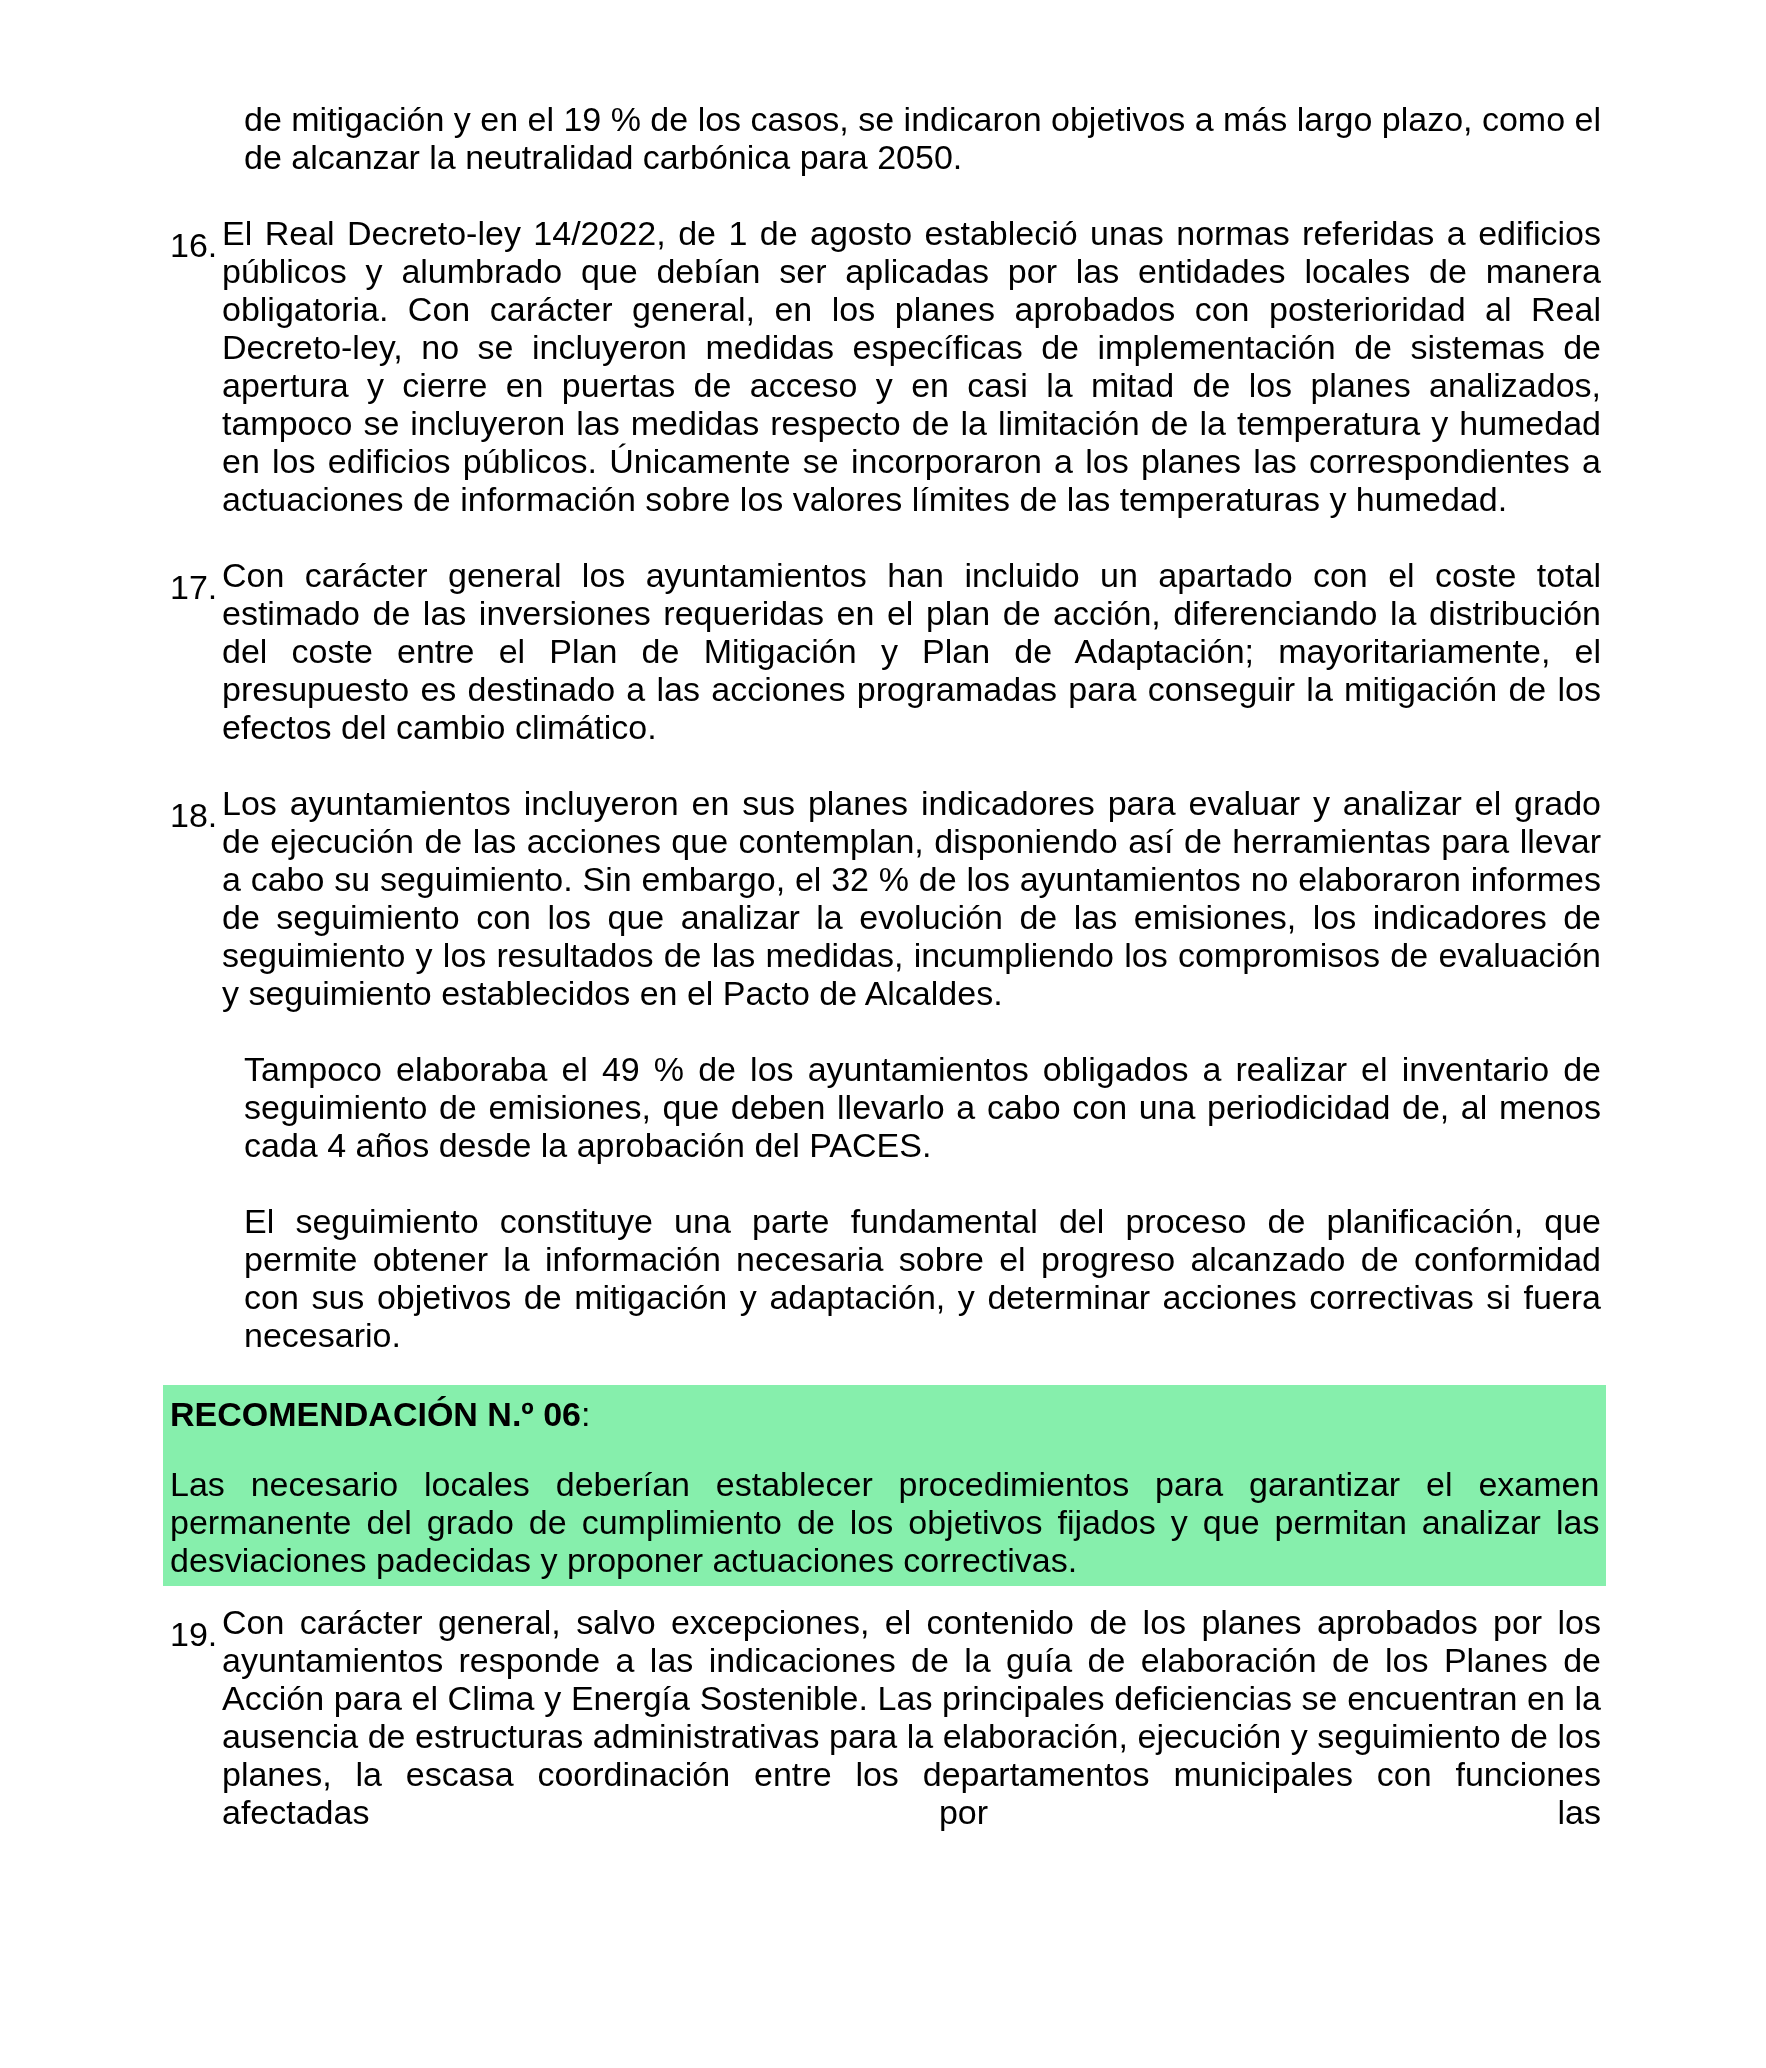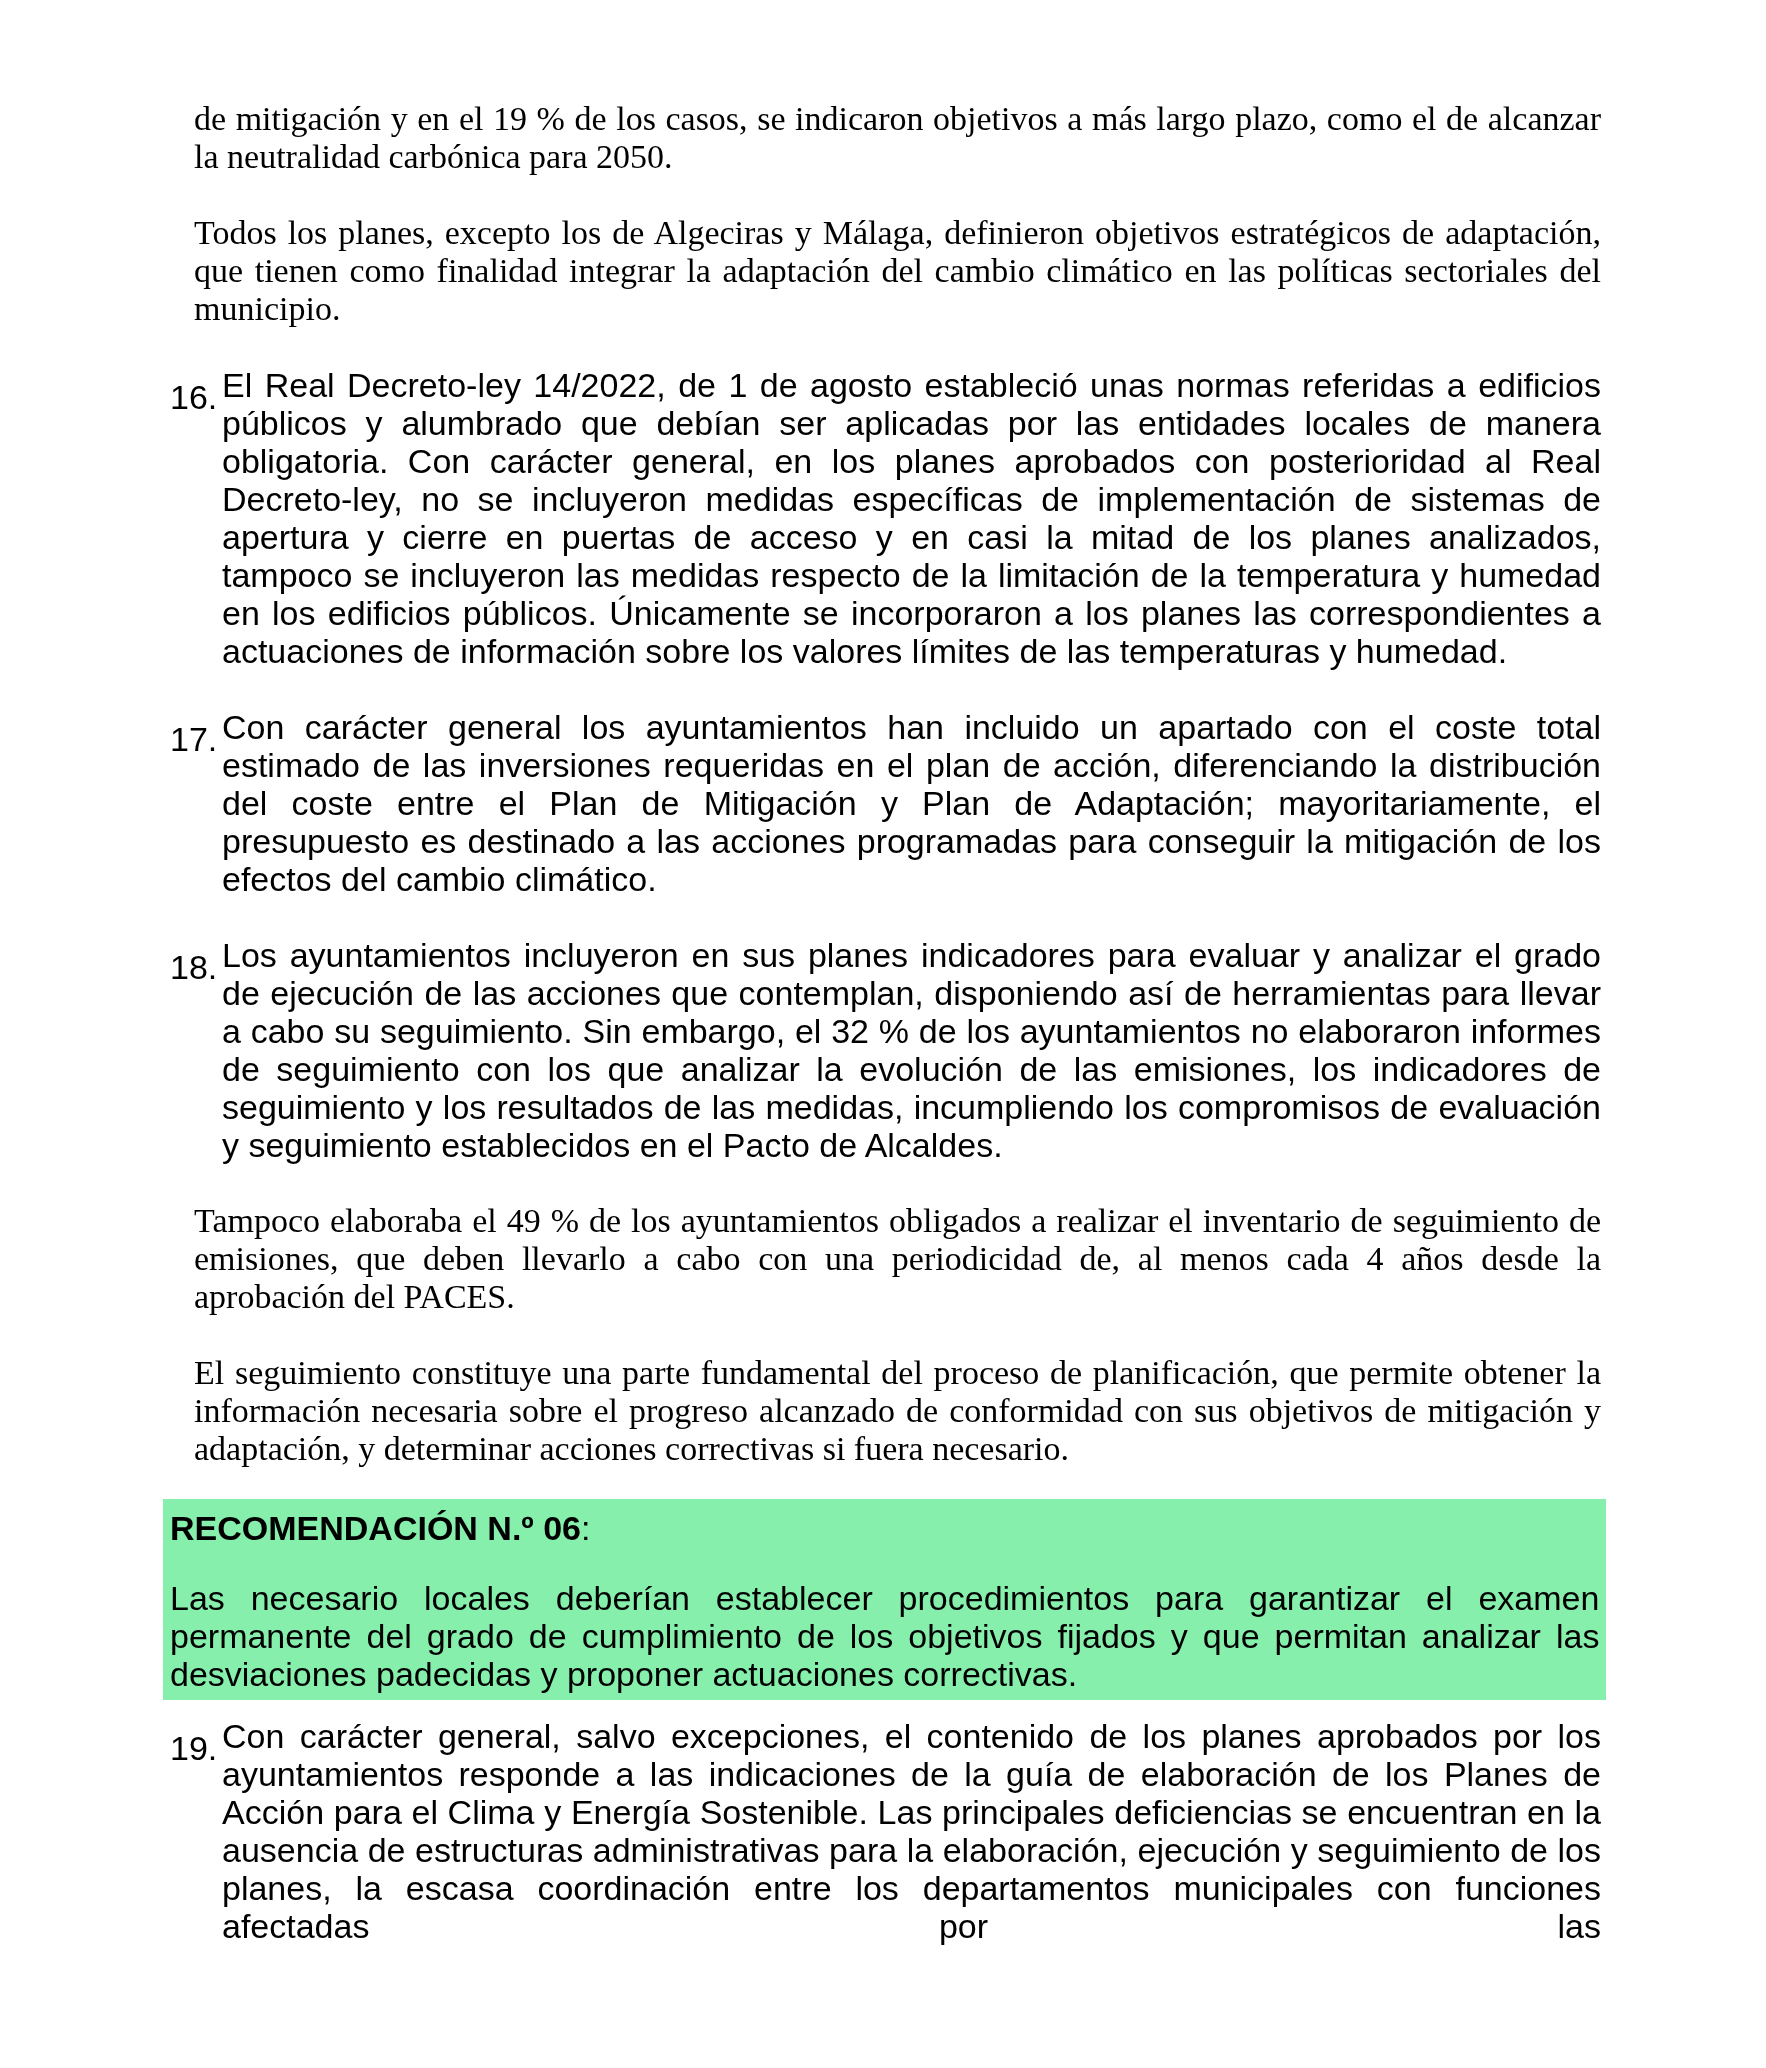--- a/index.html
+++ b/index.html
@@ -18,21 +18,21 @@
     position: absolute;
     left: 170px;
     top: 100px;
     width: 1431px;
     font-size: 34px;
     line-height: 38px;
     text-align: justify;
     color: #000000;
   }
   .para { margin-bottom: 38px; }
-  .para.indent { margin-left: 24px; font-family: Liberation Serif, serif; }
+  .para.indent { margin-left: 74px; }
   .numbered { position: relative; margin-left: 52px; }
   .numbered .num {
     position: absolute;
     left: -52px;
     top: 12px;
     text-align: left;
   }
   
   .continues { text-align-last: justify; }
   .rec-box {
@@ -52,21 +52,20 @@
   .rec-body { text-align: justify; }
 </style>
 </head>
 <body>
 
 <div class="page">
   <div class="content">
 
     <p class="para indent">de mitigación y en el 19 % de los casos, se indicaron objetivos a más largo plazo, como el de alcanzar la neutralidad carbónica para 2050.</p>
 
-    <p class="para indent">Todos los planes, excepto los de Algeciras y Málaga, definieron objetivos estratégicos de adaptación, que tienen como finalidad integrar la adaptación del cambio climático en las políticas sectoriales del municipio.</p>
 
 
     <div class="para numbered">
       <span class="num">16.</span>
       <span>El Real Decreto-ley 14/2022, de 1 de agosto estableció unas normas referidas a edificios públicos y alumbrado que debían ser aplicadas por las entidades locales de manera obligatoria. Con carácter general, en los planes aprobados con posterioridad al Real Decreto-ley, no se incluyeron medidas específicas de implementación de sistemas de apertura y cierre en puertas de acceso y en casi la mitad de los planes analizados, tampoco se incluyeron las medidas respecto de la limitación de la temperatura y humedad en los edificios públicos. Únicamente se incorporaron a los planes las correspondientes a actuaciones de información sobre los valores límites de las temperaturas y humedad.</span>
     </div>
 
     <div class="para numbered">
       <span class="num">17.</span>
       <span>Con carácter general los ayuntamientos han incluido un apartado con el coste total estimado de las inversiones requeridas en el plan de acción, diferenciando la distribución del coste entre el Plan de Mitigación y Plan de Adaptación; mayoritariamente, el presupuesto es destinado a las acciones programadas para conseguir la mitigación de los efectos del cambio climático.</span>

